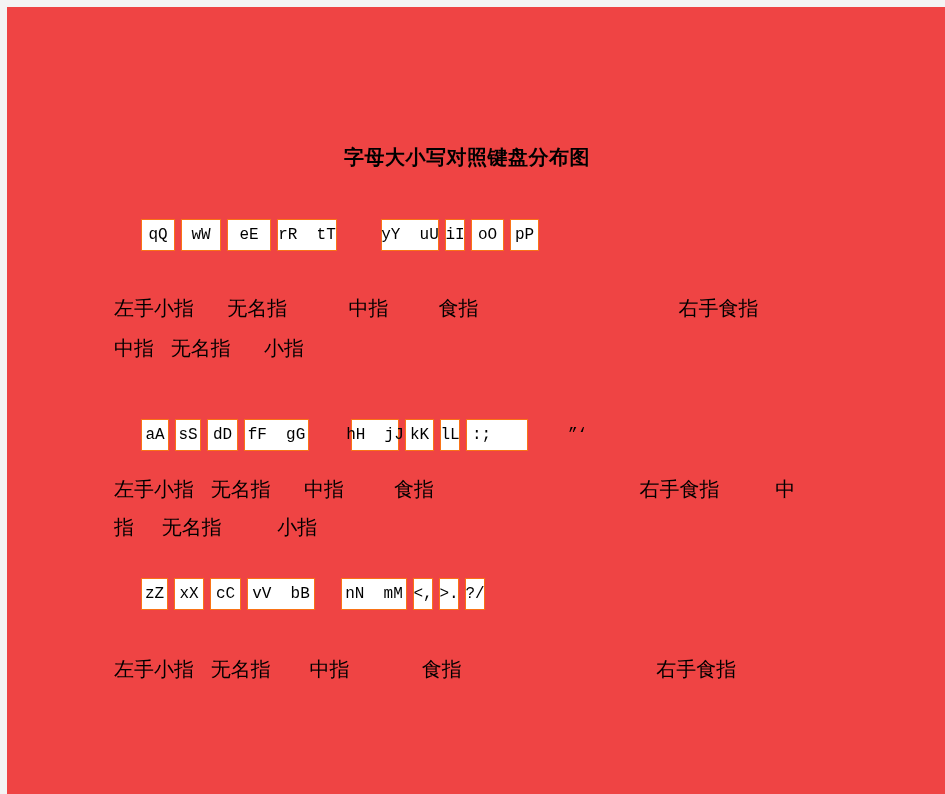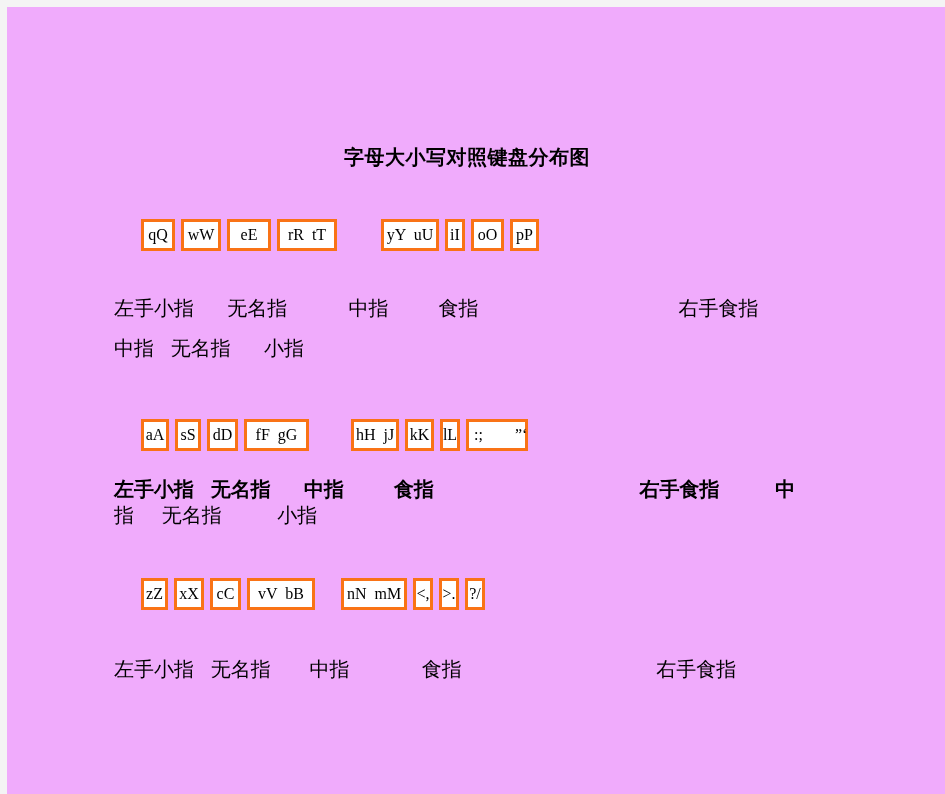--- a/index.html
+++ b/index.html
@@ -12,73 +12,73 @@
     height: 794px;
     font-family: "Liberation Sans", sans-serif;
     overflow: hidden;
   }
   .page {
     position: absolute;
     left: 7px;
     top: 7px;
     width: 938px;
     height: 787px;
-    background: #f0abfc;
+    background: #ef4444;
   }
   .doc-title {
     position: absolute;
     left: 0;
     top: 137px;
     width: 920px;
     text-align: center;
     font-size: 20px;
     font-weight: bold;
     color: #000000;
     letter-spacing: 0.5px;
   }
 
   
   .key-row {
     position: absolute;
     display: flex;
     align-items: flex-start;
   }
   .key {
-    border: 3px solid #f97316;
+    border: 1px solid #f97316;
     height: 32px;
     box-sizing: border-box;
     display: flex;
     align-items: center;
     justify-content: center;
     font-size: 16px;
     color: #000000;
     background: #ffffff;
     padding: 0 3px;
     white-space: pre;
-    font-family: Liberation Serif, serif;
+    font-family: Liberation Mono, monospace;
     line-height: 1;
   }
   .gap-sm { width: 6px; }
 
   .row1 { left: 134px; top: 212px; }
   .row2 { left: 134px; top: 412px; }
   .row3 { left: 134px; top: 571px; }
 
   
   .finger-line {
     position: absolute;
     font-size: 20px;
     color: #000000;
     white-space: pre;
     line-height: 1;
   }
   .fl1a { left: 107px; top: 291px; }
   .fl1b { left: 107px; top: 331px; }
-  .fl2a { left: 107px; top: 472px; font-weight: bold; }
-  .fl2b { left: 107px; top: 498px; }
+  .fl2a { left: 107px; top: 472px; }
+  .fl2b { left: 107px; top: 510px; }
   .fl3a { left: 107px; top: 652px; }
 </style>
 </head>
 <body>
 
 <div class="page">
 
   <div class="doc-title">字母大小写对照键盘分布图</div>
 
   <div class="key-row row1">

